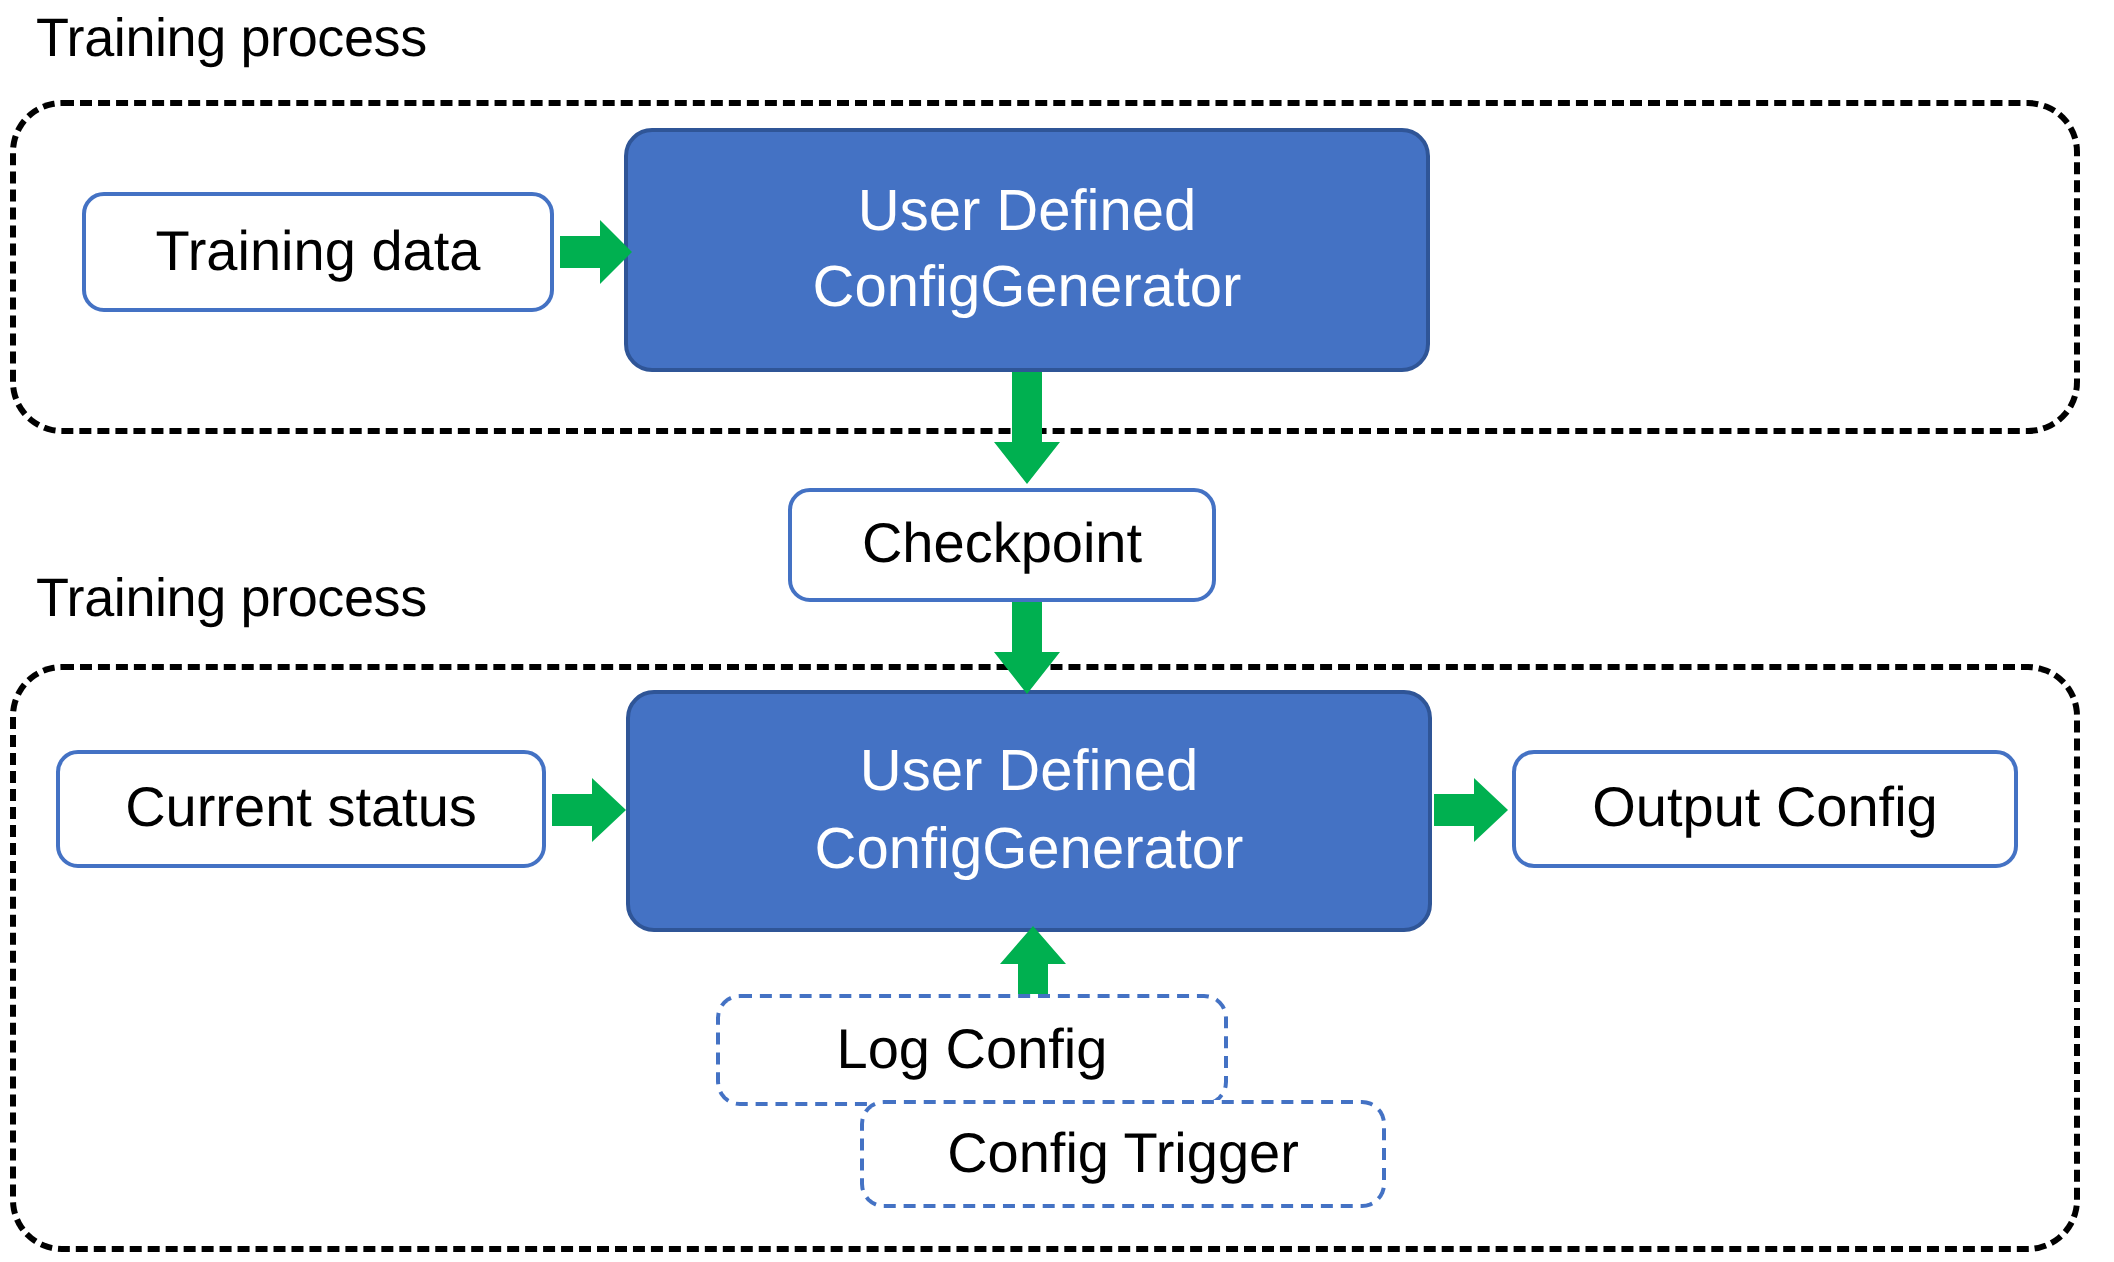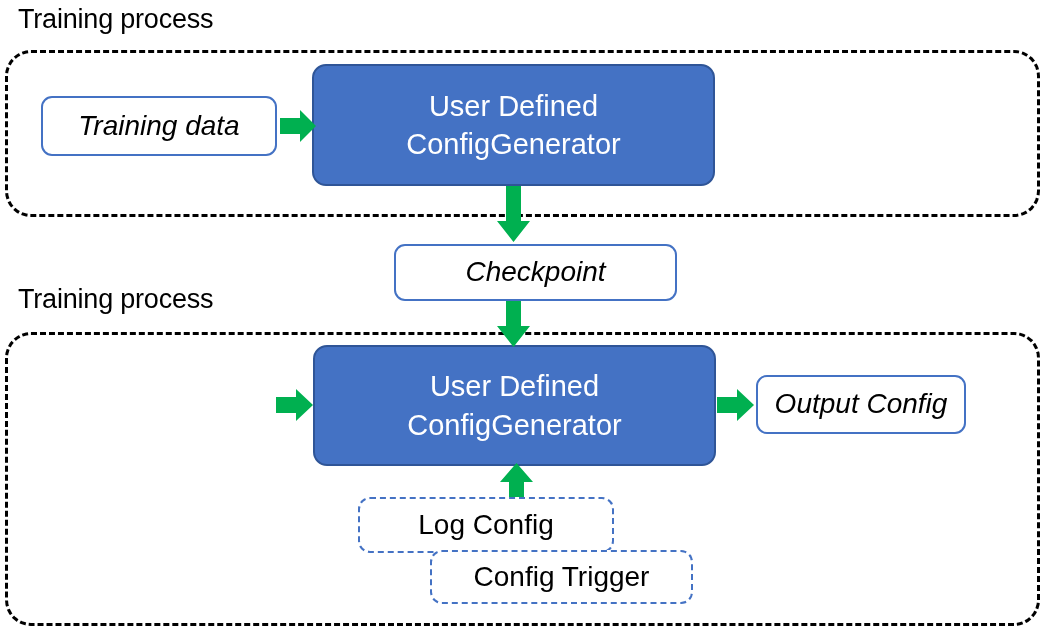--- a/index.html
+++ b/index.html
@@ -49,26 +49,25 @@
     background: #ffffff;
     border: 2px solid #4472C4;
     border-radius: 11px;
     display: flex;
     align-items: center;
     justify-content: center;
     color: #000000;
     font-size: 28px;
     line-height: 1.1;
     white-space: nowrap;
-    font-style: italic;
   }
   #box-training-data { left: 41px;  top: 96px;  width: 236px; height: 60px; }
-  #box-checkpoint    { left: 394px; top: 244px; width: 283px; height: 57px; }
+  #box-checkpoint    { left: 394px; top: 244px; width: 214px; height: 57px; }
   #box-current-status{ left: 28px;  top: 375px; width: 245px; height: 59px; }
-  #box-output-config { left: 756px; top: 375px; width: 210px; height: 59px; }
+  #box-output-config { left: 756px; top: 375px; width: 253px; height: 59px; }
 
   
   .process-box {
     position: absolute;
     box-sizing: border-box;
     background: #4472C4;
     border: 2px solid #2F5597;
     border-radius: 14px;
     display: flex;
     flex-direction: column;
@@ -130,20 +129,23 @@
 
   <div class="process-box" id="box-train-generator">
     <span>User Defined</span>
     <span>ConfigGenerator</span>
   </div>
 
   <div class="plain-box" id="box-checkpoint">
     <span>Checkpoint</span>
   </div>
 
+  <div class="plain-box" id="box-current-status">
+    <span>Current status</span>
+  </div>
 
   <div class="process-box" id="box-inference-generator">
     <span>User Defined</span>
     <span>ConfigGenerator</span>
   </div>
 
   <div class="plain-box" id="box-output-config">
     <span>Output Config</span>
   </div>
 

